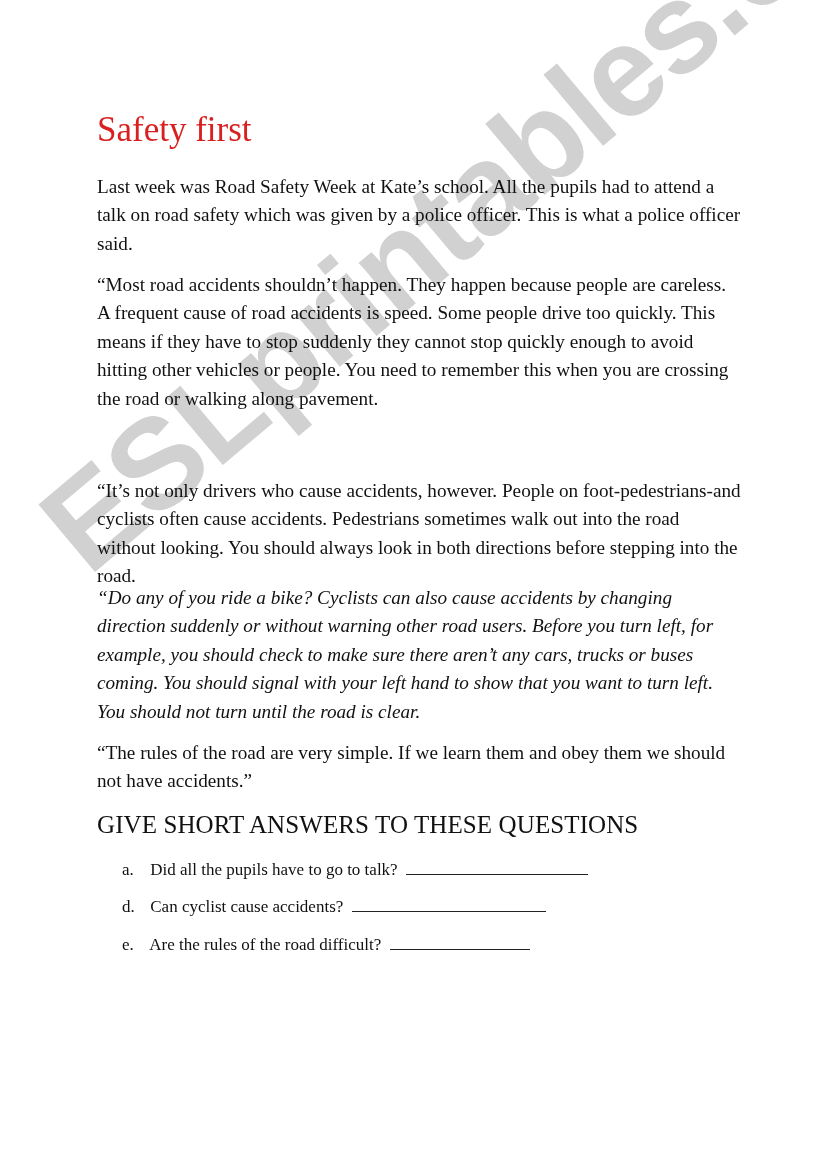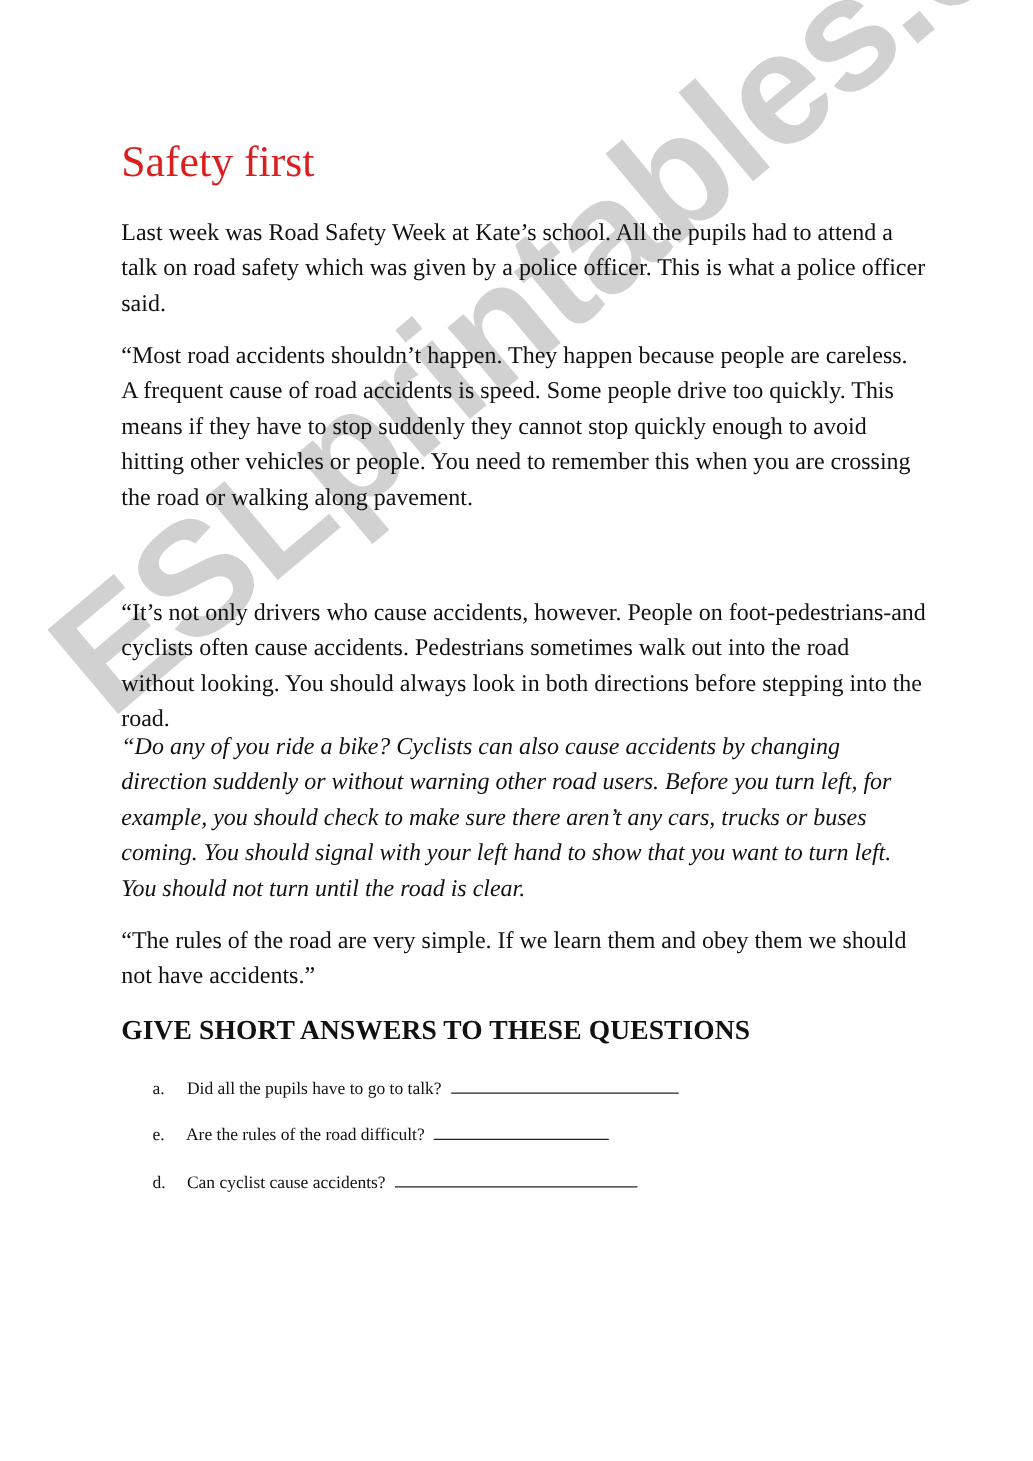--- a/index.html
+++ b/index.html
@@ -13,24 +13,24 @@
   .page { position: absolute; left: 97px; top: 0; width: 645px; z-index: 1; }
   .title { position: absolute; left: 0; width: 645px; top: 110px; 
            color: #d91f1f; font-weight: normal; font-size: 35px; margin: 0; }
   .para { position: absolute; left: 0; width: 645px; margin: 0; font-size: 19.2px;
           line-height: 28.4px; }
   .p1 { top: 173px; }
   .p2 { top: 271px; }
   .p3 { top: 477px; }
   .p4 { top: 584px; font-style: italic; }
   .p5 { top: 739px; }
-  .heading { position: absolute; left: 0; top: 811px; margin: 0; font-size: 22px;
-             font-weight: bold; letter-spacing: 0.1px; }
+  .heading { position: absolute; left: 0; top: 811px; margin: 0; font-size: 25px;
+             font-weight: normal; letter-spacing: 0.1px; }
   .questions { position: absolute; left: 25px; top: 854px; margin: 0; padding: 0; list-style: none; }
-  .q { font-size: 14px; height: 37.3px; line-height: 30px; white-space: nowrap; }
+  .q { font-size: 17px; height: 37.3px; line-height: 30px; white-space: nowrap; }
   .q-letter { display: inline-block; width: 24px; }
   .blank { display: inline-block; border-bottom: 1px solid #222; height: 20px; vertical-align: baseline; margin-left: 4px; }
 </style>
 </head>
 <body>
 
 <div class="watermark">ESLprintables.com</div>
 
 <div class="page">
   <h1 class="title">Safety first</h1>
@@ -43,23 +43,23 @@
 
   <h2 class="heading">GIVE SHORT ANSWERS TO THESE QUESTIONS</h2>
 
   <ul class="questions">
     <li class="q">
       <span class="q-letter">a.</span>
       <span>Did all the pupils have to go to talk?</span>
       <span class="blank" style="width:182px"></span>
     </li>
     <li class="q">
+      <span class="q-letter">d.</span>
+      <span>Can cyclist cause accidents?</span>
+      <span class="blank" style="width:194px"></span>
+    </li>
+    <li class="q">
       <span class="q-letter">e.</span>
       <span>Are the rules of the road difficult?</span>
       <span class="blank" style="width:140px"></span>
-    </li>
-    <li class="q">
-      <span class="q-letter">d.</span>
-      <span>Can cyclist cause accidents?</span>
-      <span class="blank" style="width:194px"></span>
     </li>
   </ul>
 </div>
 
 </body></html>

